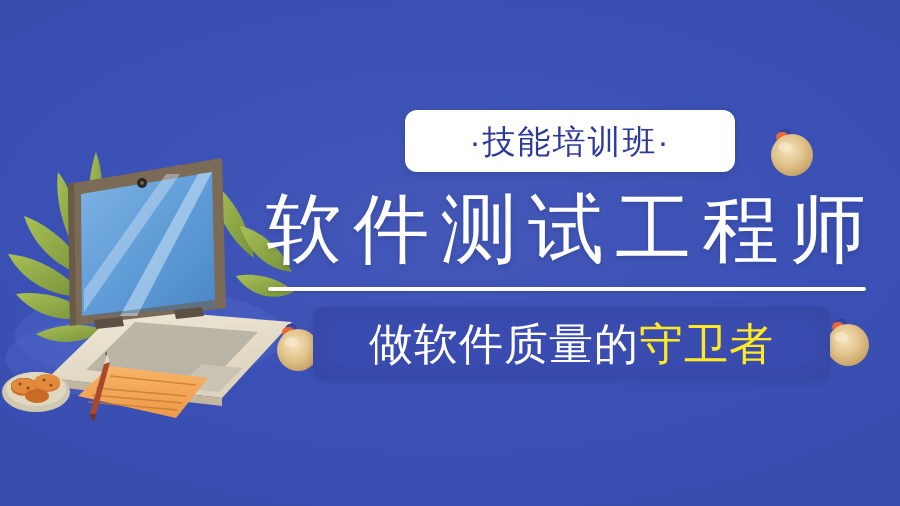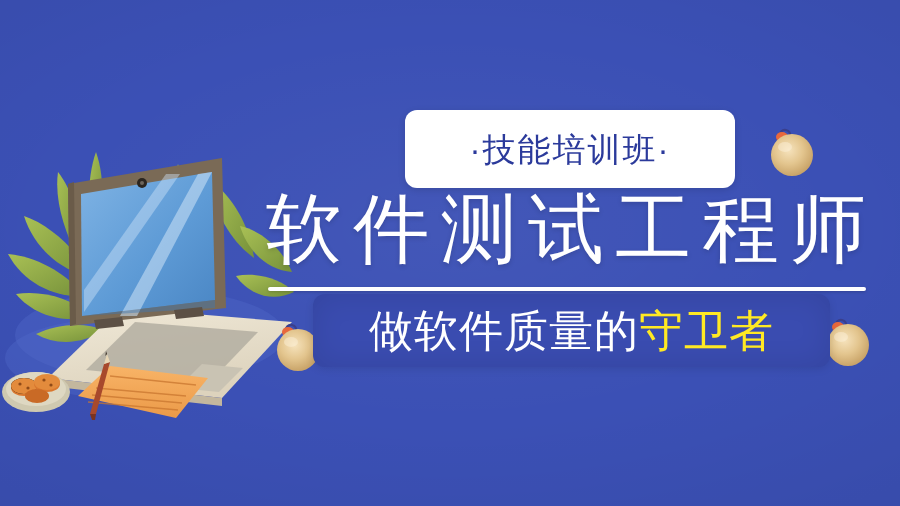--- a/index.html
+++ b/index.html
@@ -47,21 +47,21 @@
     width: 56px;
     height: 56px;
   }
 
   
   .badge {
     position: absolute;
     left: 405px;
     top: 110px;
     width: 330px;
-    height: 78px;
+    height: 62px;
     background: #ffffff;
     border-radius: 12px;
     box-shadow: 0 2px 7px rgba(0,0,0,0.13);
     display: flex;
     align-items: center;
     justify-content: center;
   }
   .badge-text {
     color: #2b3a9b;
     font-size: 33px;
@@ -101,21 +101,21 @@
     height: 4px;
     background: #ffffff;
     border-radius: 2px;
     box-shadow: 0 1px 3px rgba(0,0,0,0.18);
   }
 
   
   .subtitle-box {
     position: absolute;
     left: 313px;
-    top: 294px;
+    top: 307px;
     width: 517px;
     height: 73px;
     background: #3a4cb0;
     border-radius: 12px;
     box-shadow: inset 0 0 30px rgba(0,0,0,0.10),
                 0 2px 8px rgba(0,0,0,0.10);
     display: flex;
     align-items: center;
     justify-content: center;
   }

